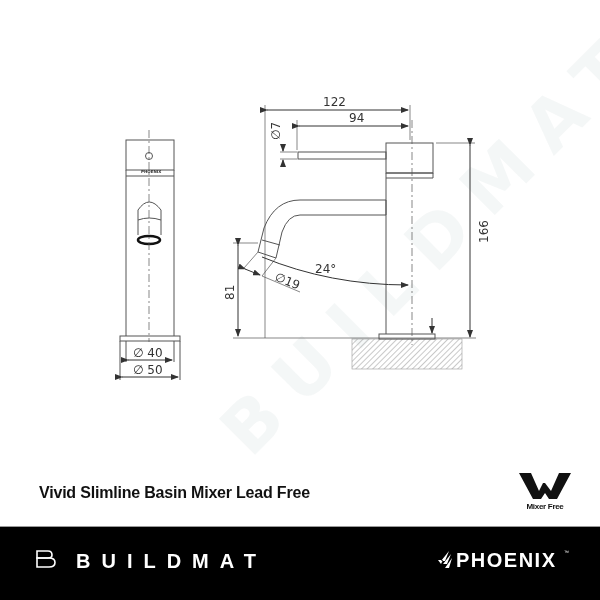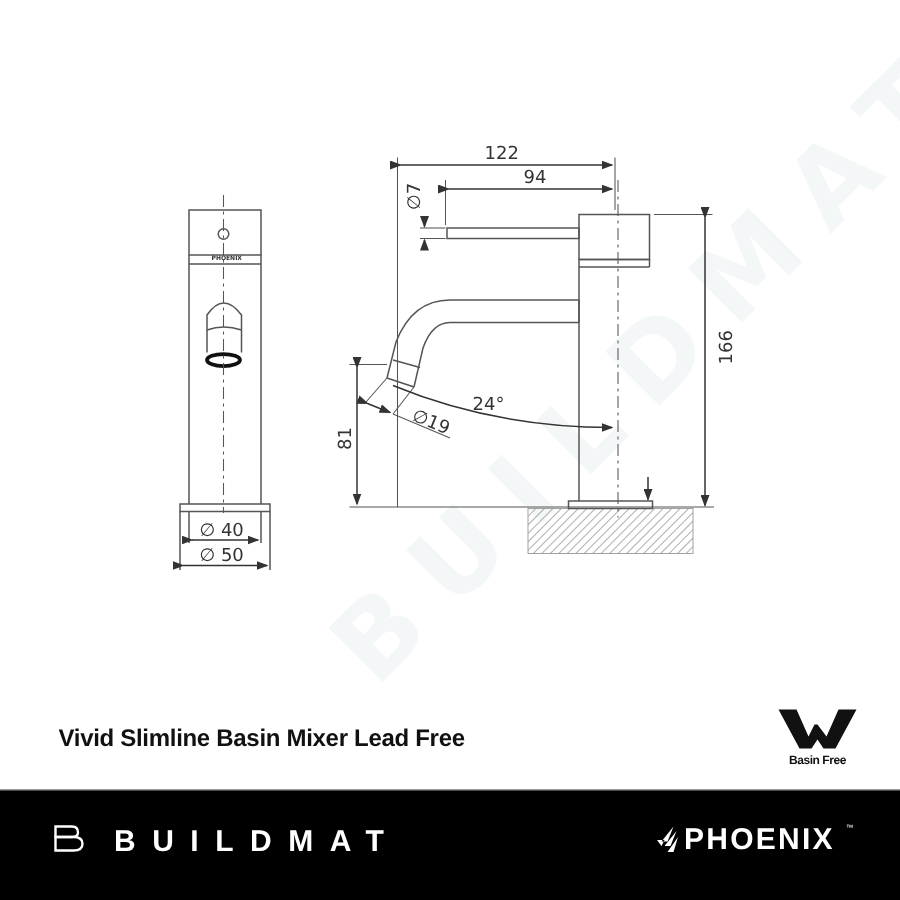--- a/index.html
+++ b/index.html
@@ -119,21 +119,21 @@
   </svg>
 </div>
 
 <div class="title">Vivid Slimline Basin Mixer Lead Free</div>
 
 <div class="wels">
   <svg width="60" height="34" viewBox="0 0 60 34">
     <path d="M4,4 L16,4 L24,22 L28,14 L30,14 L36,22 L44,4 L56,4 L42,30 L34,30 L30,24 L26,30 L18,30 Z" fill="#111"></path>
     <path d="M27,30 L30,25 L33,30 Z" fill="#fff"></path>
   </svg>
-  <div class="wels-label">Basin Free</div>
+  <div class="wels-label">Mixer Free</div>
 </div>
 
 <div class="footer">
   <svg class="bm-logo" width="22" height="20" viewBox="0 0 22 20">
     <path d="M2,2 L13,2 Q17,2 17,6 Q17,9 13,9 L2,9 Z" fill="none" stroke="#fff" stroke-width="1.6"></path>
     <path d="M2,9 L14,9 Q20,9 20,13.5 Q20,18 14,18 L2,18 Z" fill="none" stroke="#fff" stroke-width="1.6"></path>
   </svg>
   <div class="bm-text">BUILDMAT</div>
   <svg class="px-logo" width="16" height="20" viewBox="0 0 16 20">
     <path d="M12,1 L4,11 L8,11 Z M14,4 L6,14 L10,14 Z M15,8 L8,18 L12,18 Z M1,10 L6,10 L4,14 Z" fill="#fff"></path>

